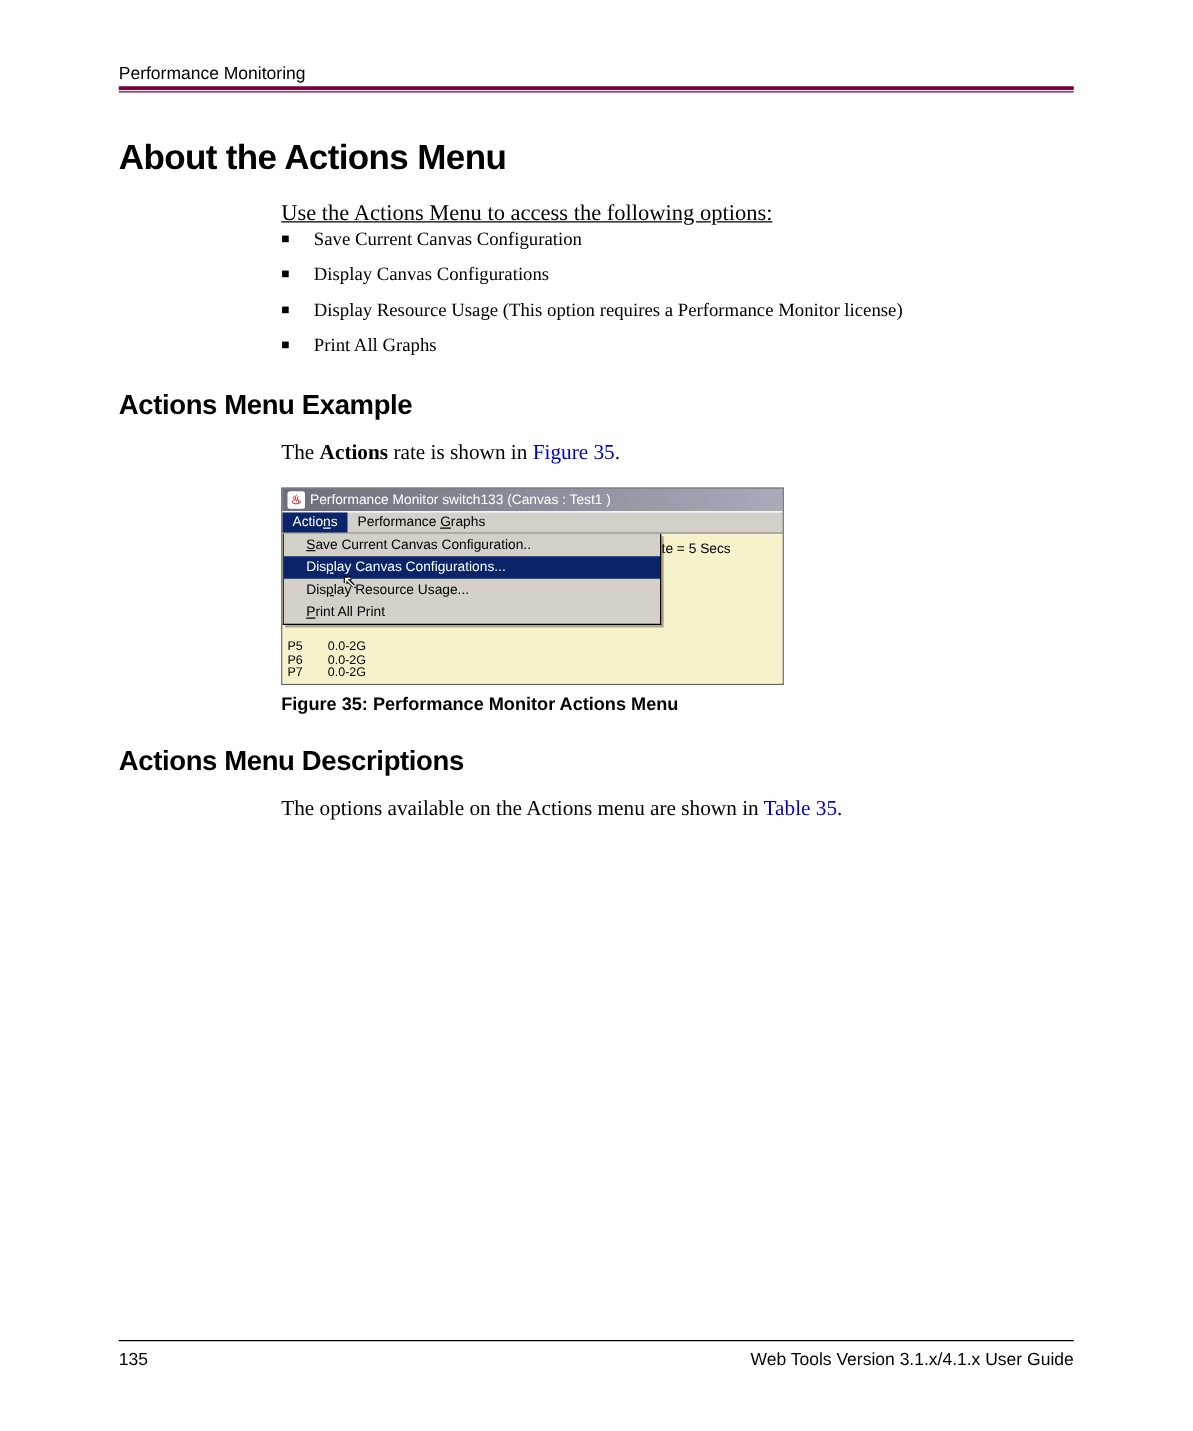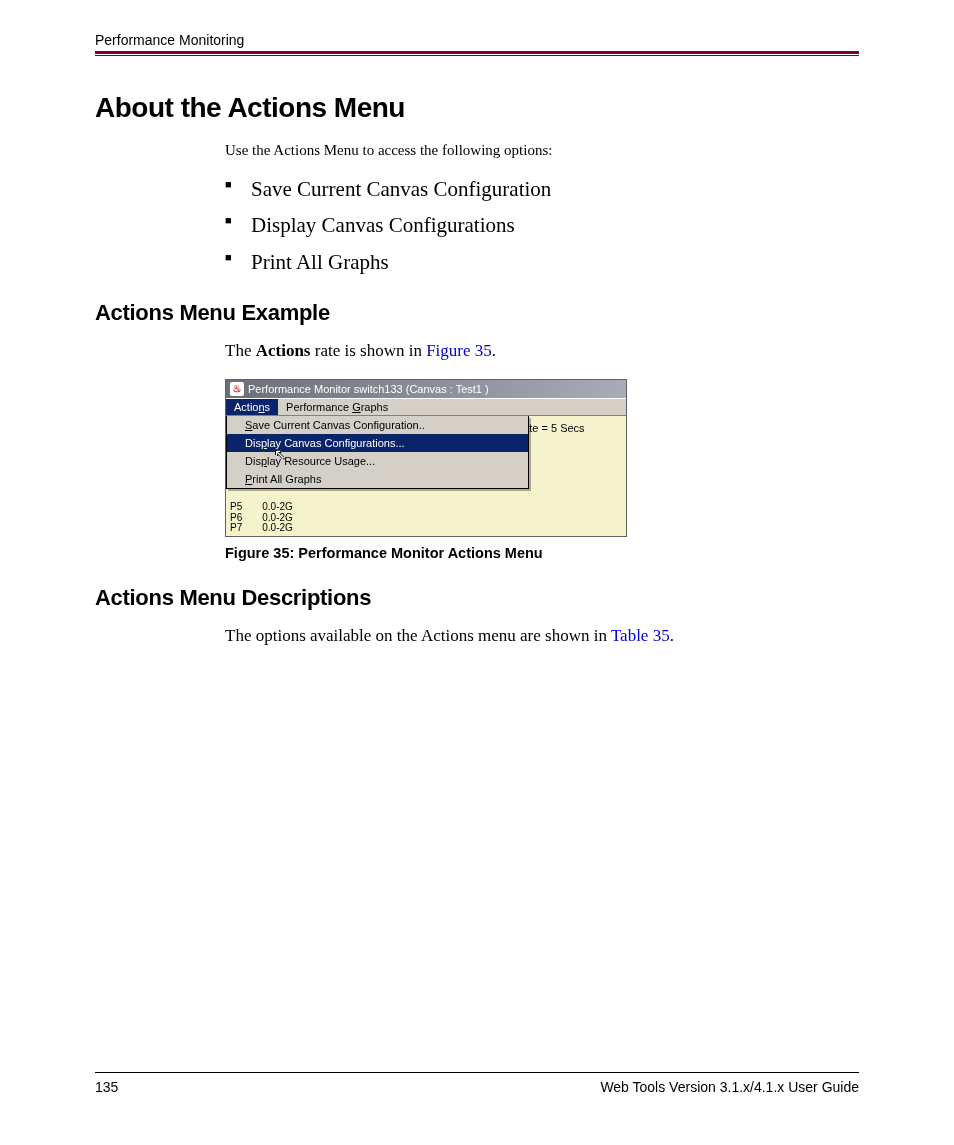--- a/index.html
+++ b/index.html
@@ -5,21 +5,21 @@
   * { box-sizing: border-box; margin: 0; padding: 0; }
   body {
     width: 954px;
     height: 1145px;
     background: #fff;
     font-family: "Times New Roman", Times, serif;
     position: relative;
     color: #000;
   }
   .page {
-    padding: 32px 95px 0 95px;
+    padding: 50px 95px 0 95px;
     height: 100%;
     position: relative;
   }
   .running-header {
     font-family: Arial, Helvetica, sans-serif;
     font-size: 14px;
     font-weight: 400;
     color: #000;
     margin-bottom: 3px;
   }
@@ -39,29 +39,30 @@
     font-family: Arial, Helvetica, sans-serif;
     font-weight: 700;
     font-size: 28px;
     letter-spacing: -0.5px;
     margin-bottom: 18px;
   }
   .body-indent {
     margin-left: 130px;
   }
   .intro-para {
-    font-size: 15px;
-    margin-bottom: 16px;
+    font-size: 18px;
+    margin-bottom: 1px;
+    text-decoration: underline;
   }
   ul.bullets {
     list-style: none;
     padding: 0;
   }
   ul.bullets li {
-    font-size: 21px;
+    font-size: 15px;
     position: relative;
     padding-left: 26px;
     margin-bottom: 8px;
     line-height: 1.35;
   }
   ul.bullets li::before {
     content: "■";
     position: absolute;
     left: 0;
     top: 2px;
@@ -209,20 +210,21 @@
   <div class="header-rule-inner"></div>
 
   <div class="content">
     <h1 class="section-title">About the Actions Menu</h1>
 
     <div class="body-indent">
       <p class="intro-para">Use the Actions Menu to access the following options:</p>
       <ul class="bullets">
         <li>Save Current Canvas Configuration</li>
         <li>Display Canvas Configurations</li>
+        <li>Display Resource Usage (This option requires a Performance Monitor license)</li>
         <li>Print All Graphs</li>
       </ul>
     </div>
 
     <h2 class="subsection">Actions Menu Example</h2>
     <div class="body-indent">
       <p class="para">
         <span>The </span><b>Actions</b><span> rate is shown in </span><span class="xref">Figure 35</span><span>.</span>
       </p>
 
@@ -239,21 +241,21 @@
             <div class="ss-menu-item">
               <span>Performance </span><span class="ul">G</span><span>raphs</span>
             </div>
           </div>
           <div class="ss-body">
             <div class="ss-refrate">on Ref rate = 5 Secs</div>
             <div class="ss-dropdown">
               <div class="ss-dd-item"><span class="ul">S</span><span>ave Current Canvas Configuration..</span></div>
               <div class="ss-dd-item hl"><span>Dis</span><span class="ul">p</span><span>lay Canvas Configurations...</span></div>
               <div class="ss-dd-item"><span>Dis</span><span class="ul">p</span><span>lay Resource Usage...</span></div>
-              <div class="ss-dd-item"><span class="ul">P</span><span>rint All Graphs</span></div>
+              <div class="ss-dd-item"><span class="ul">P</span><span>rint All Print</span></div>
             </div>
             <div class="ss-cursor">↖</div>
             <div class="ss-ports">
               <div class="ss-ports-row">
                   <span>P5</span>
                   <span>0.0-2G</span>
                 </div>
               <div class="ss-ports-row">
                   <span>P6</span>
                   <span>0.0-2G</span>

